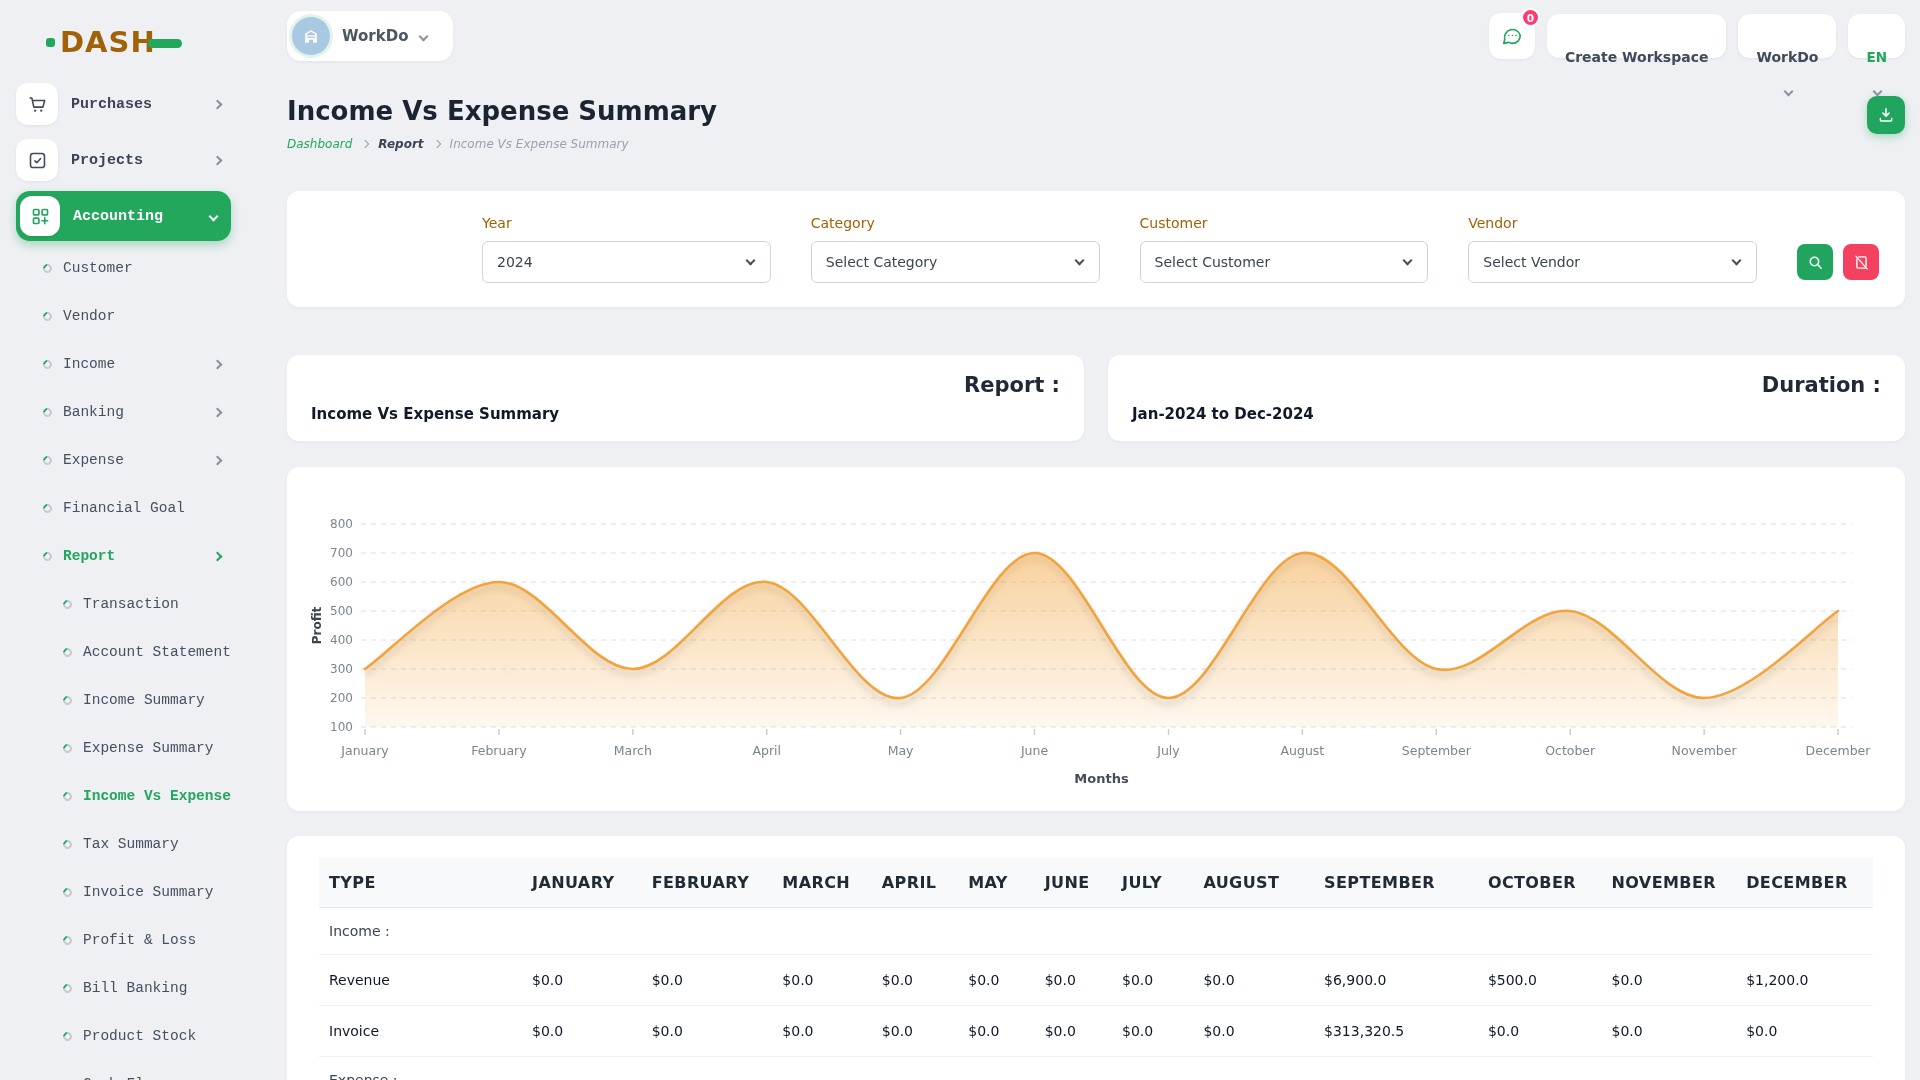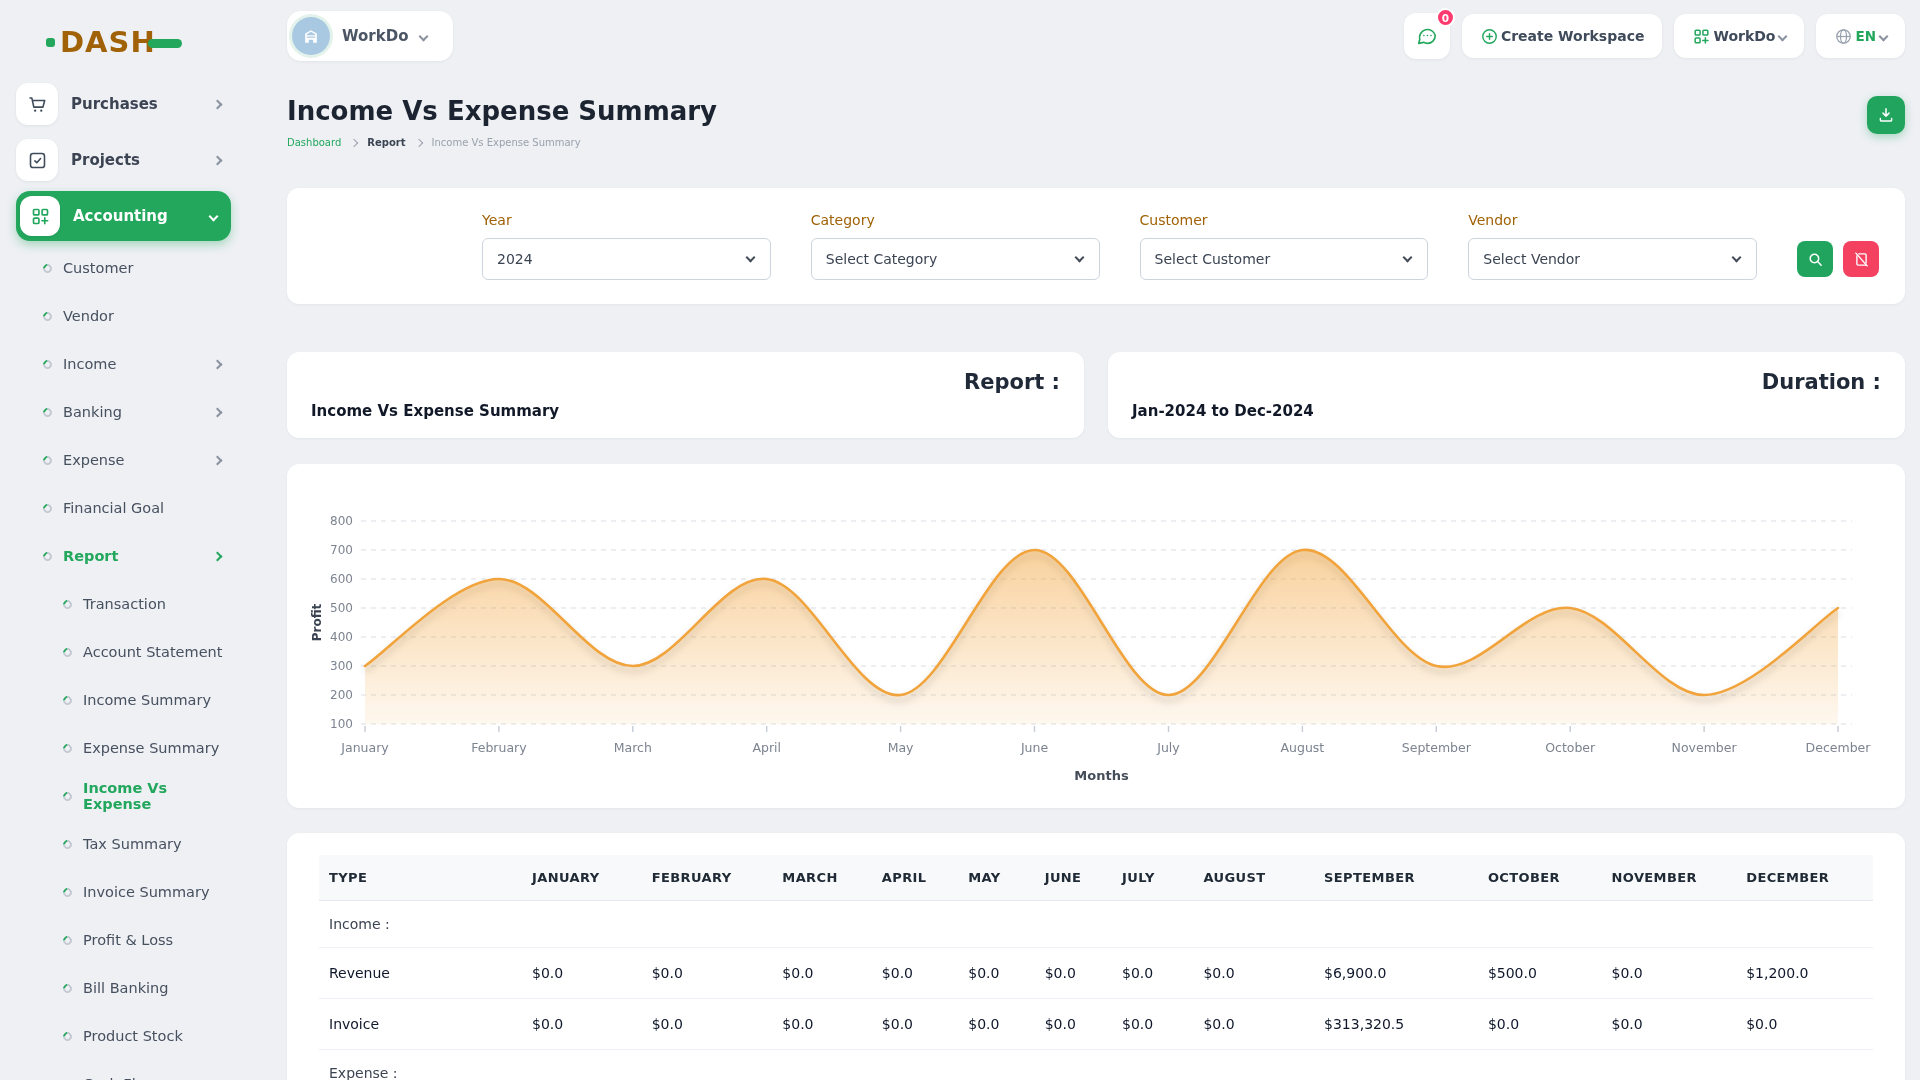--- a/index.html
+++ b/index.html
@@ -6,21 +6,21 @@
   html,body { width:1920px; height:1080px; overflow:hidden; }
   body { background:#eef0f4; font-family:"DejaVu Sans","Liberation Sans",sans-serif; color:#3c4454; }
   svg text { font-family:"DejaVu Sans","Liberation Sans",sans-serif; }
 
   
   .sidebar { position:fixed; left:0; top:0; bottom:0; width:247px; padding:14px 16px 0; }
   .logo { display:flex; align-items:center; margin:8px 0 14px 30px; height:40px; }
   .logo-dot { width:9px; height:9px; border-radius:3px; background:#22a75d; margin-right:5px; }
   .logo-text { font-size:29px; font-weight:800; letter-spacing:1px; color:#a16207; }
   .logo-dash { width:34px; height:9px; border-radius:5px; background:#22a75d; margin-left:-8px; margin-top:2px; }
-  .nav-item { display:flex; align-items:center; cursor:pointer; }
+  .nav-item { display:flex; align-items:center; cursor:pointer;font-family:Liberation Mono, monospace; }
   .nav-item.lvl0 { height:56px; gap:13px; }
   .nav-item.lvl1 { height:48px; gap:11px; padding-left:27px; }
   .nav-item.lvl2 { height:48px; gap:11px; padding-left:47px; }
   .icon-tile { width:42px; height:42px; background:#fff; border-radius:12px; display:flex; align-items:center; justify-content:center; color:#3f4a5a; box-shadow:0 1px 3px rgba(20,30,50,.07); flex:none; }
   .icon-tile svg { width:21px; height:21px; }
   .nav-label { font-size:15px; font-weight:600; color:#3c4454; }
   .lvl1 .nav-label, .lvl2 .nav-label { font-size:14.5px; font-weight:500; color:#47505f; }
   .bullet { width:9px; height:9px; border-radius:50%; border:2px solid #c3c9d2; border-top-color:#22a75d; transform:rotate(-45deg); flex:none; }
   .chev { width:7px; height:7px; border-right:2px solid #8a92a0; border-bottom:2px solid #8a92a0; margin-left:auto; margin-right:10px; flex:none; }
   .chev.right { transform:rotate(-45deg); }
@@ -37,30 +37,30 @@
   .topbar { height:72px; display:flex; align-items:center; justify-content:space-between; padding:0 15px 0 40px; }
   .pill { display:inline-flex; align-items:center; background:#fff; border-radius:12px; height:44px; box-shadow:0 1px 3px rgba(20,30,50,.06); cursor:pointer; }
   .ws-pill { gap:12px; padding:0 16px 0 5px; border-radius:14px; height:50px; }
   .avatar { width:38px; height:38px; border-radius:50%; background:#a9c8e1; display:flex; align-items:center; justify-content:center; box-shadow:0 0 0 3px #e3f2ea; }
   .avatar svg { width:20px; height:20px; }
   .ws-name { font-size:15px; font-weight:600; color:#4b5563; }
   .right-cluster { display:flex; align-items:center; gap:12px; }
   .icon-btn { position:relative; width:46px; height:46px; justify-content:center; }
   .icon-btn svg { width:22px; height:22px; color:#22a75d; }
   .badge { position:absolute; top:-5px; right:-5px; min-width:19px; height:19px; border-radius:10px; background:#ff3a6e; border:2px solid #fff; color:#fff; font-size:10.5px; font-weight:700; display:flex; align-items:center; justify-content:center; }
-  .menu-pill { gap:2px; padding:4px 18px; font-size:14px; font-weight:600; color:#3f4a5a; }
+  .menu-pill { gap:23px; padding:12px 18px; font-size:14px; font-weight:600; color:#3f4a5a;flex-direction:column; }
   .menu-pill svg { width:19px; height:19px; }
   .menu-pill .chev { margin:0 0 0 2px; }
   .lang-label { color:#22a75d; font-size:13.5px; font-weight:700; }
 
   
   .content { padding:0 15px 0 40px; }
   .page-head { display:flex; justify-content:space-between; align-items:flex-start; margin-top:24px; }
   .page-title { font-size:26px; font-weight:700; color:#1b2430; }
-  .breadcrumb { display:flex; align-items:center; gap:10px; margin-top:11px; font-size:10px; }
+  .breadcrumb { display:flex; align-items:center; gap:10px; margin-top:11px; font-size:12px;font-style:italic; }
   .crumb-0 { color:#22a75d; cursor:pointer; }
   .crumb-1 { color:#3b4452; font-weight:600; cursor:pointer; }
   .crumb-2 { color:#9aa2ad; }
   .crumb-sep { width:6px; height:6px; border-right:1.6px solid #9aa2ad; border-bottom:1.6px solid #9aa2ad; transform:rotate(-45deg); }
   .dl-btn { width:38px; height:38px; border:none; border-radius:10px; background:#21a55e; display:flex; align-items:center; justify-content:center; cursor:pointer; box-shadow:0 3px 8px rgba(33,165,94,.35); }
   .dl-btn svg { width:18px; height:18px; color:#fff; }
 
   .card { background:#fff; border-radius:12px; box-shadow:0 1px 3px rgba(20,30,50,.05); }
 
   .filter-card { margin-top:40px; padding:24px 26px 24px 195px; display:flex; gap:40px; }
@@ -76,21 +76,21 @@
 
   .summary-row { margin-top:48px; display:grid; grid-template-columns:1fr 1fr; gap:24px; }
   .summary-card { padding:18px 24px; }
   .summary-label { font-size:21px; font-weight:700; color:#1f2937;text-align:right; }
   .summary-value { font-size:15px; font-weight:700; color:#111827; margin-top:8px; }
 
   .chart-card { margin-top:26px; padding:14px 20px 8px; }
 
   .table-card { margin-top:25px; padding:22px 32px 0; border-radius:12px 12px 0 0; }
   table { width:100%; border-collapse:collapse; table-layout:fixed; }
-  thead th { background:#f7f9fb; font-size:13px; font-weight:700; color:#212b36; letter-spacing:.4px; text-align:left; padding:15px 10px; border-bottom:1px solid #e4e8ee; }
+  thead th { background:#f7f9fb; font-size:16px; font-weight:700; color:#212b36; letter-spacing:.4px; text-align:left; padding:15px 10px; border-bottom:1px solid #e4e8ee; }
   tbody td { font-size:14px; color:#0f172a; padding:17px 10px; border-bottom:1px solid #edf0f4; }
   tbody tr.section td { padding:15px 10px; color:#3b4452; }
 </style>
 </head>
 <body>
 
 <aside class="sidebar">
   <div class="logo">
     <span class="logo-dot"></span>
     <span class="logo-text">DASH</span>

